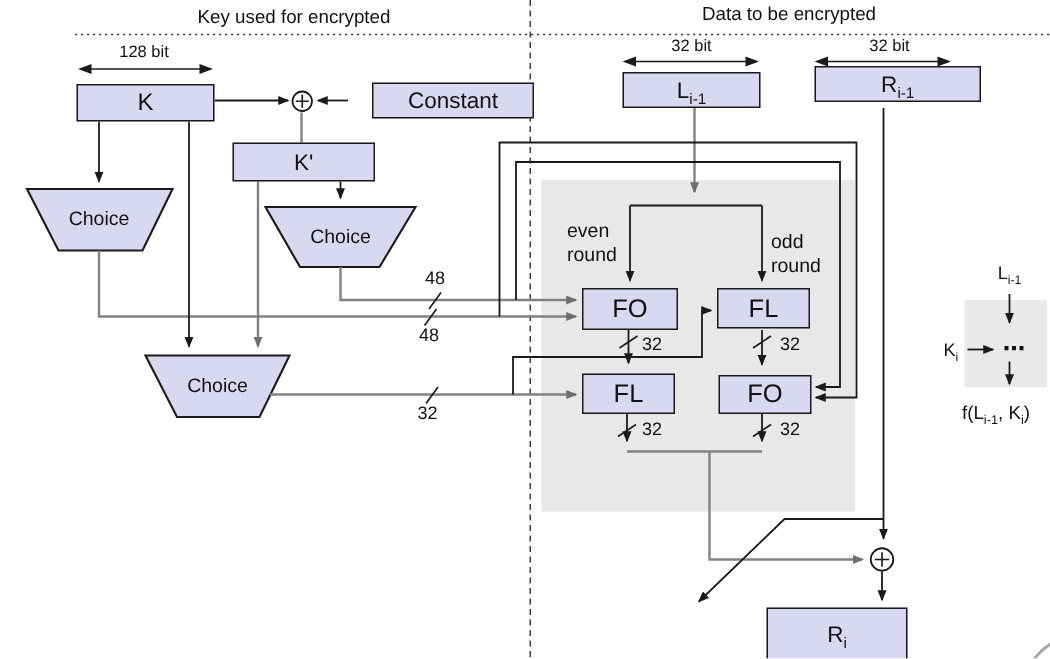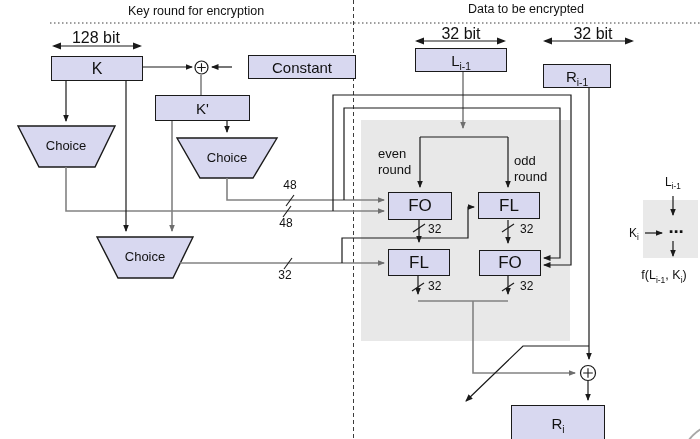--- a/index.html
+++ b/index.html
@@ -5,21 +5,21 @@
   html,body{margin:0;padding:0;background:#fff;}
   #stage{position:relative;width:700px;height:439px;background:#fff;overflow:hidden;
          font-family:"Liberation Sans","DejaVu Sans",sans-serif;color:#111;}
   #wires{position:absolute;left:0;top:0;width:700px;height:439px;}
   .box{position:absolute;box-sizing:border-box;background:#d8d8f0;border:1.5px solid #1a1a1a;
        display:flex;align-items:center;justify-content:center;font-size:15px;}
   .lbl{position:absolute;white-space:nowrap;}
   .tc{text-align:center;}
   sub{font-size:68%;line-height:0;text-align:center;}
   .title{font-size:12.5px;}
-  .meas{font-size:16px;}
+  .meas{font-size:11px;}
   .bus{font-size:12px;}
   .round{font-size:13px;line-height:15.5px;}
   .chlbl{position:absolute;width:72px;text-align:center;font-size:13px;}
   .mini{font-size:12px;}
 </style>
 </head>
 <body>
 
 <div id="stage">
 
@@ -105,21 +105,21 @@
     <g>
       <circle cx="201.5" cy="67.5" r="6.5" fill="#fff" stroke="#1a1a1a" stroke-width="1.2"></circle>
       <path d="M201.5,63.2 V71.8 M197.2,67.5 H205.8" stroke="#1a1a1a" stroke-width="1.1" fill="none"></path>
       <circle cx="588" cy="373" r="7.5" fill="#fff" stroke="#1a1a1a" stroke-width="1.2"></circle>
       <path d="M588,368.2 V377.8 M583.2,373 H592.8" stroke="#1a1a1a" stroke-width="1.1" fill="none"></path>
     </g>
 
     <circle cx="720" cy="462" r="38" fill="none" stroke="#a8a8a8" stroke-width="2"></circle>
   </svg>
 
-  <div class="lbl tc title" style="left:86px;top:4px;width:220px;">Key round for encryption</div>
+  <div class="lbl tc title" style="left:86px;top:4px;width:220px;">Key used for encrypted</div>
   <div class="lbl tc title" style="left:416px;top:2px;width:220px;">Data to be encrypted</div>
 
   <div class="lbl tc meas" style="left:46px;top:29px;width:100px;">128 bit</div>
   <div class="lbl tc meas" style="left:411px;top:25px;width:100px;">32 bit</div>
   <div class="lbl tc meas" style="left:539px;top:25px;width:108px;">32 bit</div>
 
   <div class="box" style="left:51px;top:56px;width:92px;height:25px;font-size:16px;">
       <span>K</span>
     </div>
   <div class="box" style="left:248px;top:55px;width:108px;height:24px;">
@@ -137,21 +137,21 @@
   <div class="lbl tc bus" style="left:272px;top:216px;width:28px;">48</div>
   <div class="lbl tc bus" style="left:271px;top:268px;width:28px;">32</div>
   <div class="lbl bus" style="left:428px;top:222px;">32</div>
   <div class="lbl bus" style="left:520px;top:222px;">32</div>
   <div class="lbl bus" style="left:428px;top:279px;">32</div>
   <div class="lbl bus" style="left:520px;top:279px;">32</div>
 
   <div class="box" style="left:415px;top:48px;width:92px;height:24px;">
     <span><span>L</span><sub>i-1</sub></span>
   </div>
-  <div class="box" style="left:543px;top:64px;width:68px;height:24px;">
+  <div class="box" style="left:543px;top:44px;width:111px;height:24px;">
     <span><span>R</span><sub>i-1</sub></span>
   </div>
 
   <div class="lbl round" style="left:378px;top:146px;">
     <div>even</div>
       <div>round</div>
   </div>
   <div class="lbl round" style="left:514px;top:137px;margin-top:16px;">
     <div>odd</div>
       <div>round</div>

